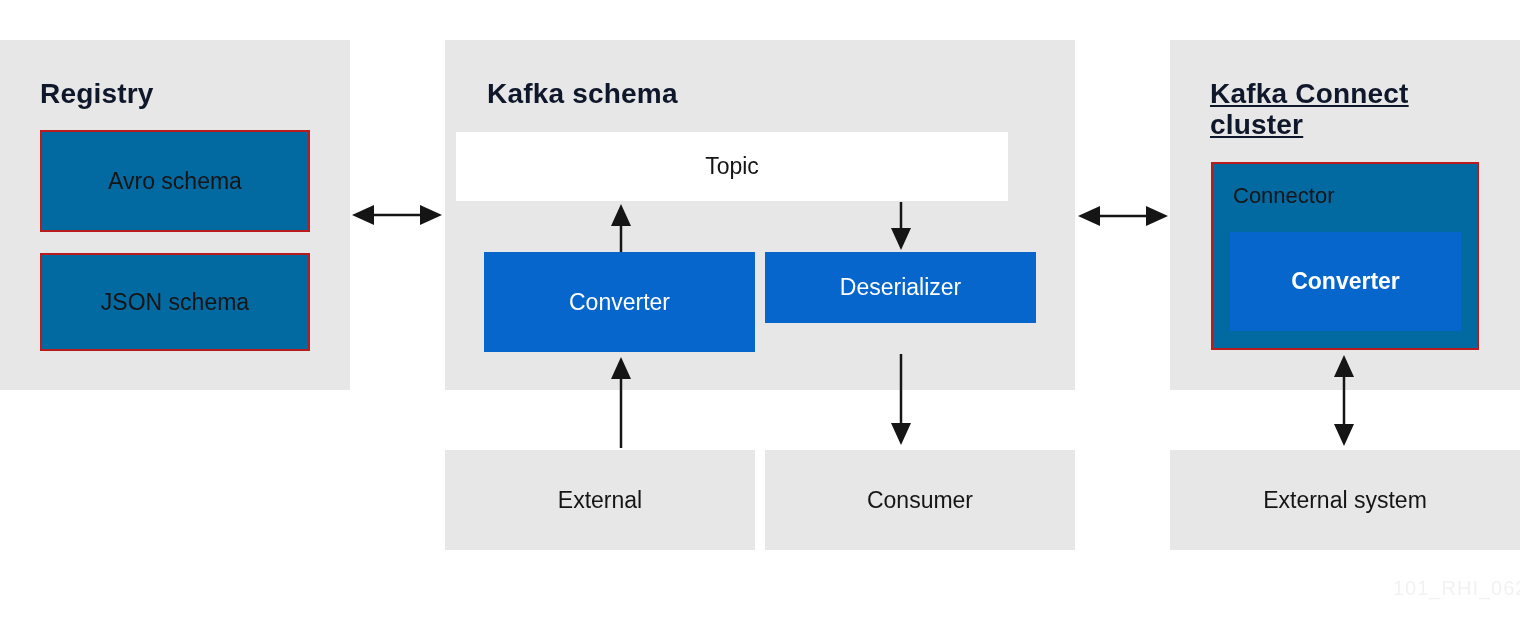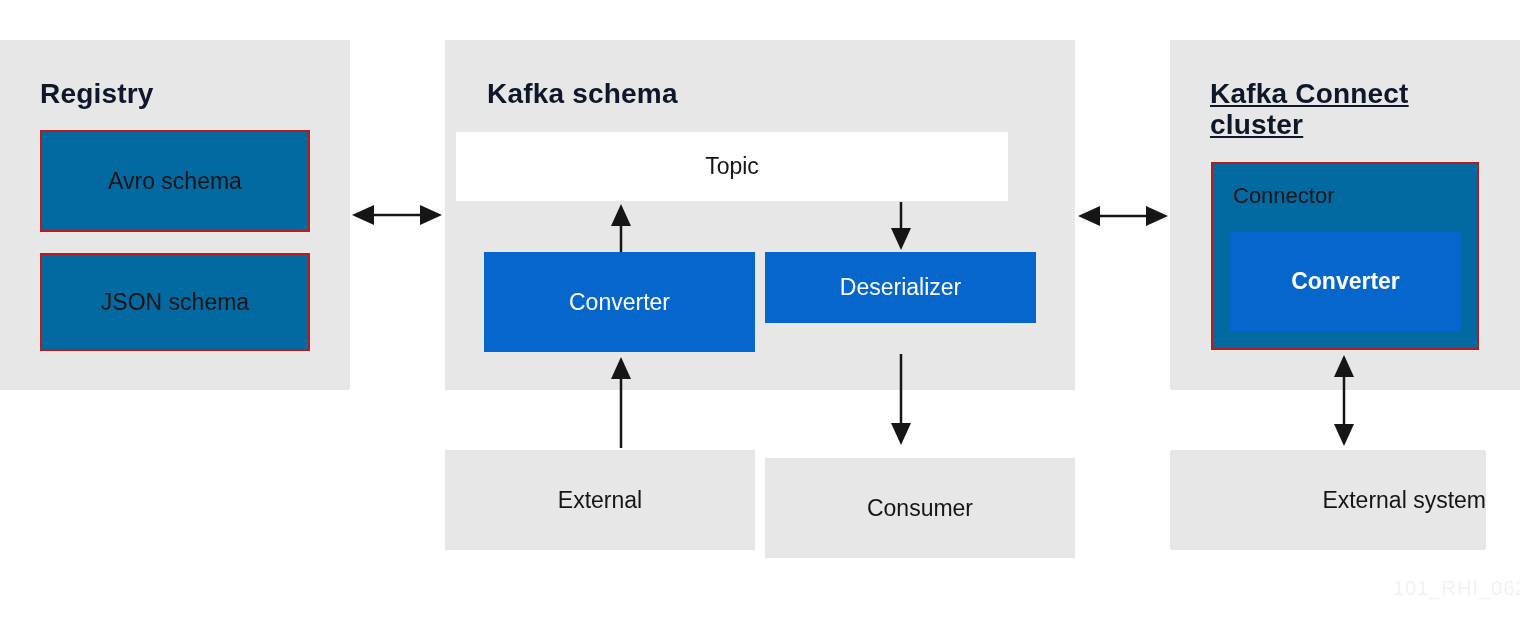--- a/index.html
+++ b/index.html
@@ -107,25 +107,25 @@
   <span class="connector-label" style="left:1233px; top:183px;">Connector</span>
 
   <div class="node blue-fill" style="left:1230px; top:232px; width:231px; height:99px;font-weight:bold;">
     <span>Converter</span>
   </div>
 
   <div class="node gray-fill" style="left:445px; top:450px; width:310px; height:100px;">
     <span>External</span>
   </div>
 
-  <div class="node gray-fill" style="left:765px; top:450px; width:310px; height:100px;margin-top:8px;">
+  <div class="node gray-fill" style="left:765px; top:450px; width:310px; height:100px;">
     <span>Consumer</span>
   </div>
 
-  <div class="node gray-fill" style="left:1170px; top:450px; width:316px; height:100px;justify-content:flex-end;">
+  <div class="node gray-fill" style="left:1170px; top:450px; width:350px; height:100px;">
     <span>External system</span>
   </div>
 
   <svg class="arrow" style="left:350px; top:202px;" width="94" height="26" viewBox="0 0 94 26">
     <line x1="20" y1="13" x2="74" y2="13"></line>
     <polygon points="2,13 24,3 24,23"></polygon>
     <polygon points="92,13 70,3 70,23"></polygon>
   </svg>
 
   <svg class="arrow" style="left:1076px; top:203px;" width="94" height="26" viewBox="0 0 94 26">

